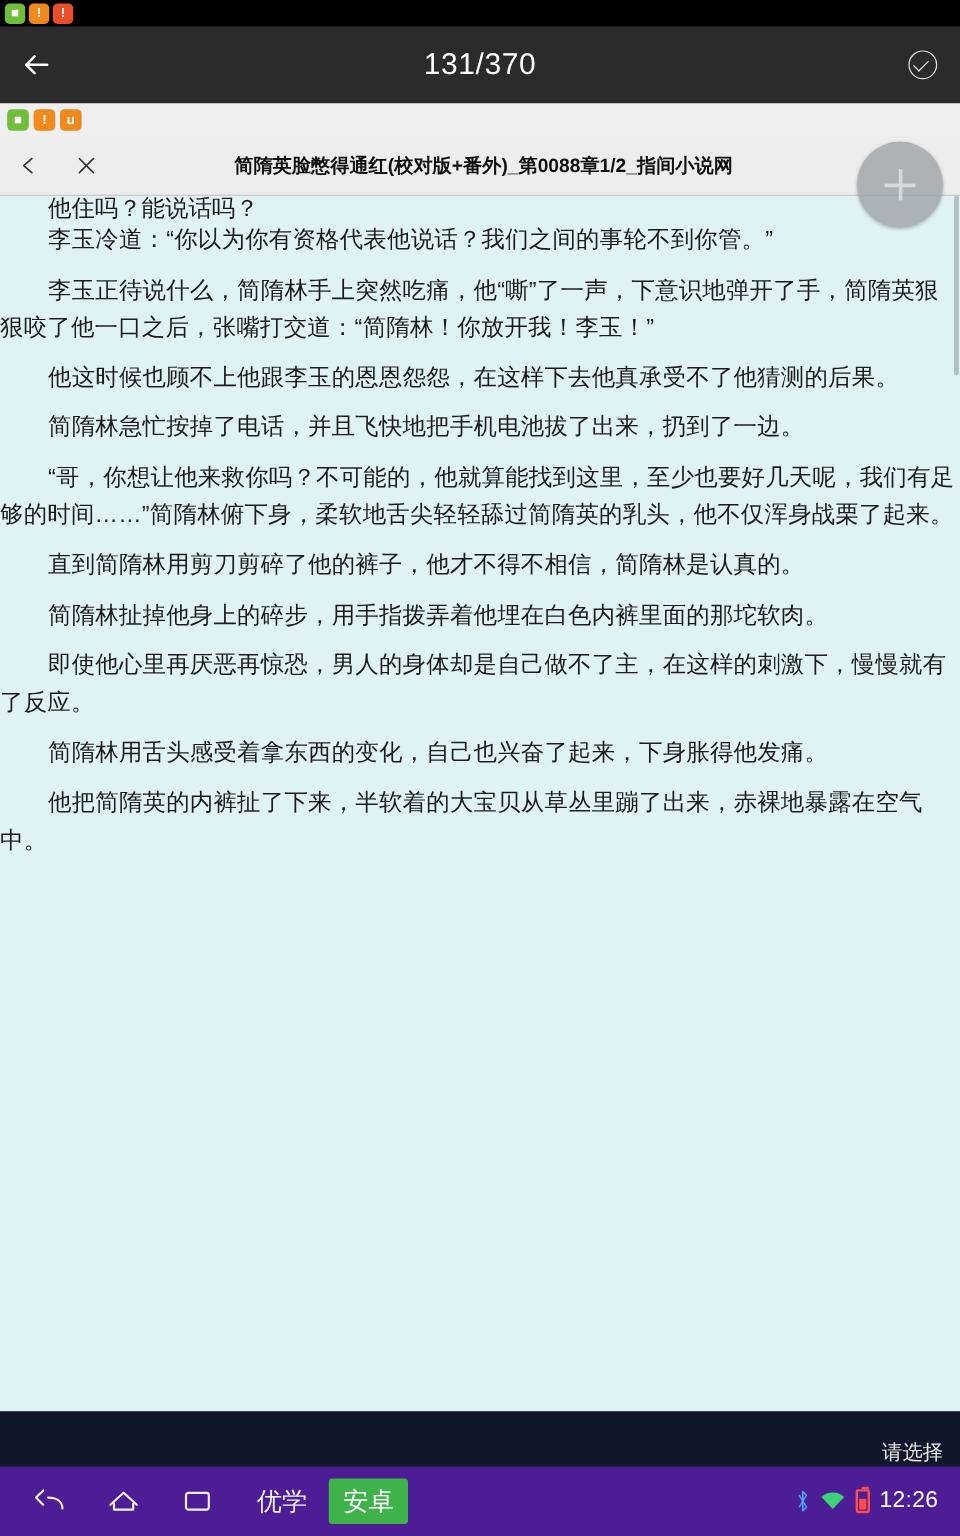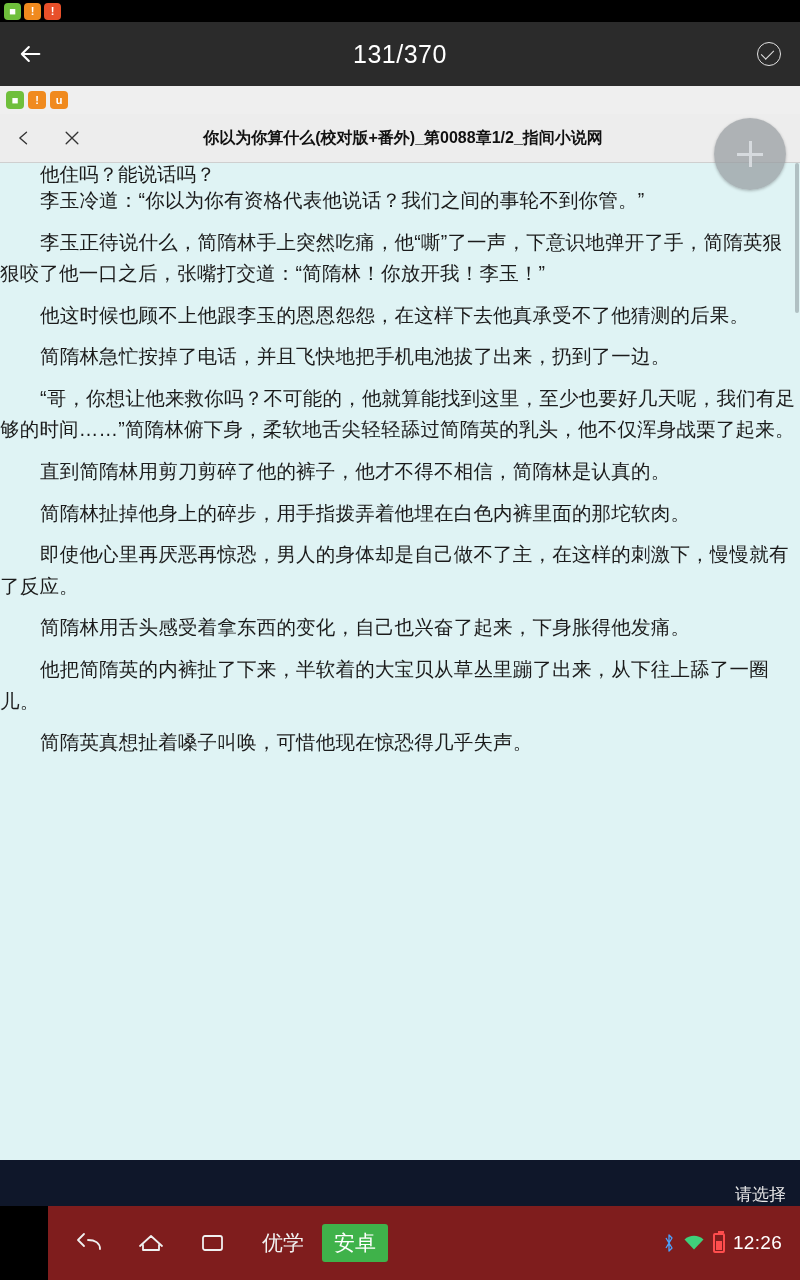--- a/index.html
+++ b/index.html
@@ -161,26 +161,25 @@
     display: flex; align-items: flex-end; justify-content: flex-end;
     padding-right: 14px;
   }
   .hintbar span {
     color: #e8e8e8;
     font-size: 17px;
   }
 
   
   .navbar {
-    height: 74px;
-    background: #7f1d1d;
+    height: 58px;
+    background: #4c1d95;
     display: flex; align-items: center;
     padding: 0 10px;
     gap: 0;
-    margin-left: 48px;
   }
   .nav-sys {
     width: 62px; height: 58px;
     display: flex; align-items: center; justify-content: center;
   }
   .chip {
     height: 38px;
     display: flex; align-items: center; justify-content: center;
     padding: 0 12px;
     font-size: 21px;
@@ -241,40 +240,39 @@
       <div class="nav-btn">
         <svg width="20" height="20" viewBox="0 0 24 24">
           <path d="M15 5l-8 7 8 7" fill="none" stroke="#333" stroke-width="1.6" stroke-linecap="round" stroke-linejoin="round"></path>
         </svg>
       </div>
       <div class="nav-btn">
         <svg width="20" height="20" viewBox="0 0 24 24">
           <path d="M5 5l14 14M19 5L5 19" fill="none" stroke="#333" stroke-width="1.6" stroke-linecap="round"></path>
         </svg>
       </div>
-      <div class="page-title">你以为你算什么(校对版+番外)_第0088章1/2_指间小说网</div>
+      <div class="page-title">简隋英脸憋得通红(校对版+番外)_第0088章1/2_指间小说网</div>
       <div class="fab">
         <span class="plus"></span>
       </div>
     </div>
   </div>
 
   <div class="reader">
     <div class="clipped">他住吗？能说话吗？</div>
     <p>李玉冷道：“你以为你有资格代表他说话？我们之间的事轮不到你管。”</p>
     <p>李玉正待说什么，简隋林手上突然吃痛，他“嘶”了一声，下意识地弹开了手，简隋英狠狠咬了他一口之后，张嘴打交道：“简隋林！你放开我！李玉！”</p>
     <p>他这时候也顾不上他跟李玉的恩恩怨怨，在这样下去他真承受不了他猜测的后果。</p>
     <p>简隋林急忙按掉了电话，并且飞快地把手机电池拔了出来，扔到了一边。</p>
     <p>“哥，你想让他来救你吗？不可能的，他就算能找到这里，至少也要好几天呢，我们有足够的时间……”简隋林俯下身，柔软地舌尖轻轻舔过简隋英的乳头，他不仅浑身战栗了起来。</p>
     <p>直到简隋林用剪刀剪碎了他的裤子，他才不得不相信，简隋林是认真的。</p>
     <p>简隋林扯掉他身上的碎步，用手指拨弄着他埋在白色内裤里面的那坨软肉。</p>
     <p>即使他心里再厌恶再惊恐，男人的身体却是自己做不了主，在这样的刺激下，慢慢就有了反应。</p>
     <p>简隋林用舌头感受着拿东西的变化，自己也兴奋了起来，下身胀得他发痛。</p>
-    <p>他把简隋英的内裤扯了下来，半软着的大宝贝从草丛里蹦了出来，从下往上舔了一圈儿。</p>
-    <p>简隋英真想扯着嗓子叫唤，可惜他现在惊恐得几乎失声。</p>
+    <p>他把简隋英的内裤扯了下来，半软着的大宝贝从草丛里蹦了出来，赤裸地暴露在空气中。</p>
     <div class="scrollbar"></div>
   </div>
 
   <div class="hintbar">
     <span>请选择</span>
   </div>
 
   <div class="navbar">
     <div class="nav-sys">
       <svg width="30" height="26" viewBox="0 0 30 26">

